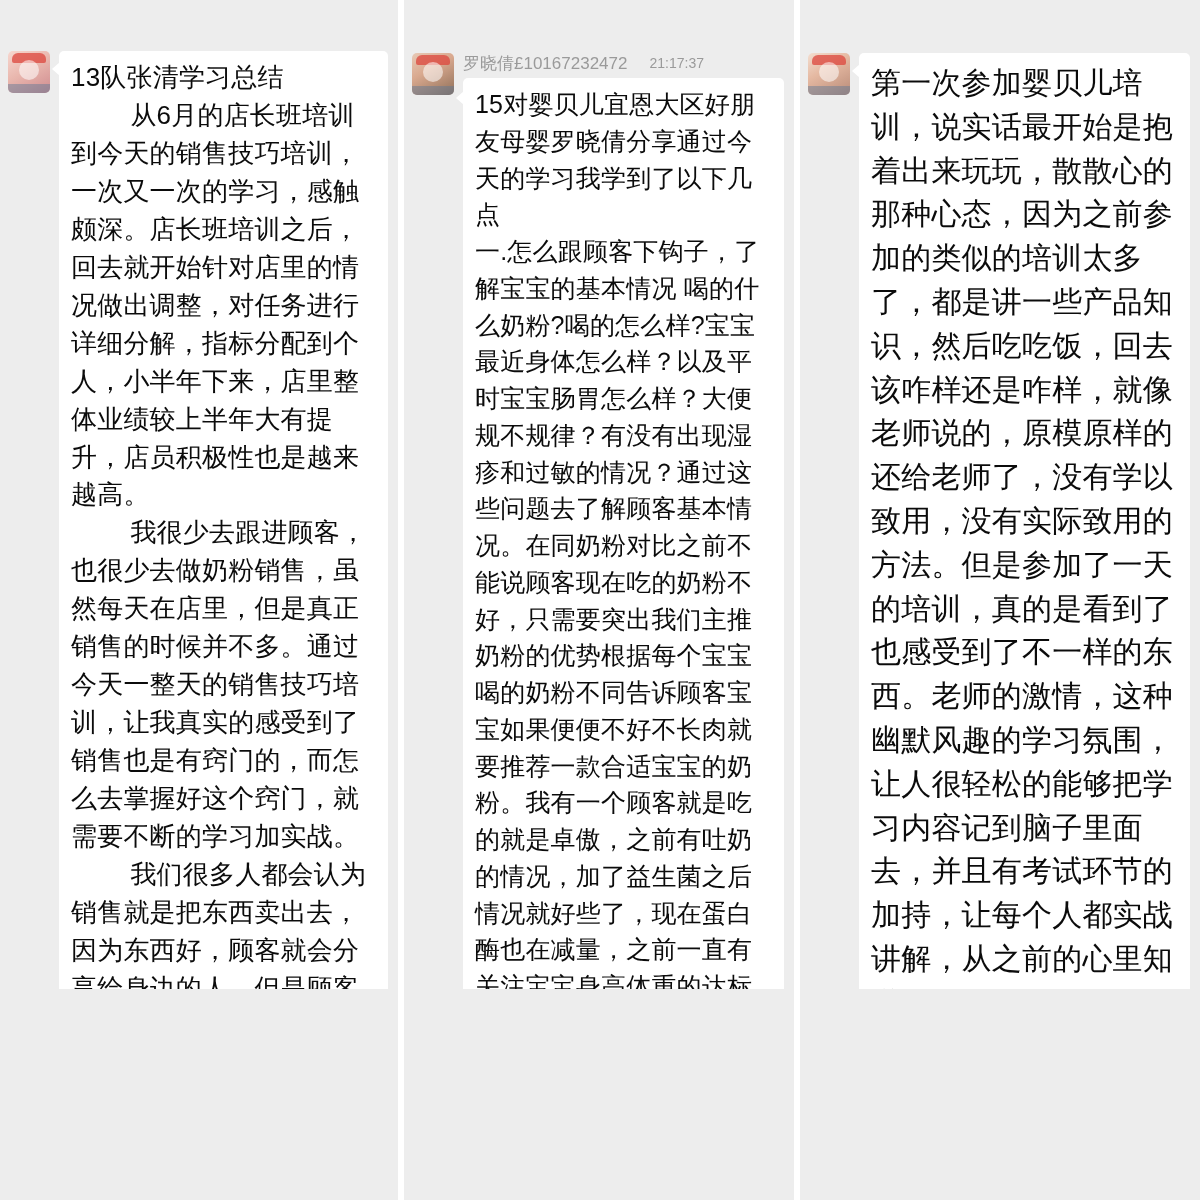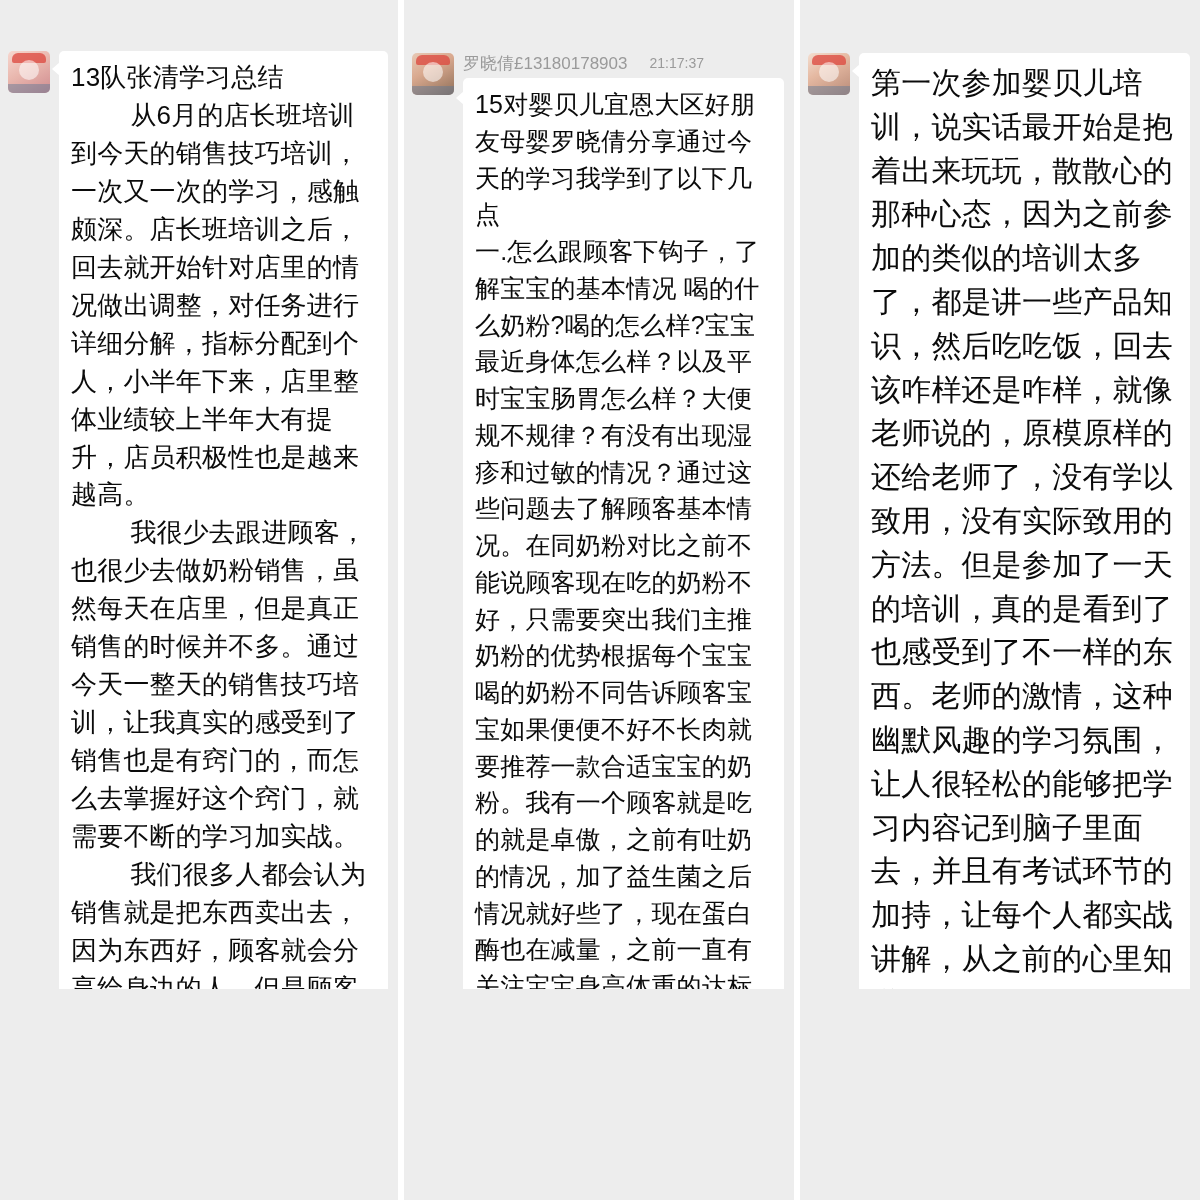--- a/index.html
+++ b/index.html
@@ -168,21 +168,21 @@
 
   <div class="column col-2">
     <div class="msg-row">
       <div class="avatar a2">
         <div class="hat"></div>
         <div class="face"></div>
         <div class="band"></div>
       </div>
       <div class="bubble-wrap">
         <div class="meta">
-          <span class="sender-name">罗晓倩£13180178903</span>
+          <span class="sender-name">罗晓倩£10167232472</span>
           <span class="timestamp">21:17:37</span>
         </div>
         <div class="bubble">15对婴贝儿宜恩大区好朋友母婴罗晓倩分享通过今天的学习我学到了以下几点
 一.怎么跟顾客下钩子，了解宝宝的基本情况 喝的什么奶粉?喝的怎么样?宝宝最近身体怎么样？以及平时宝宝肠胃怎么样？大便规不规律？有没有出现湿疹和过敏的情况？通过这些问题去了解顾客基本情况。在同奶粉对比之前不能说顾客现在吃的奶粉不好，只需要突出我们主推奶粉的优势根据每个宝宝喝的奶粉不同告诉顾客宝宝如果便便不好不长肉就要推荐一款合适宝宝的奶粉。我有一个顾客就是吃的就是卓傲，之前有吐奶的情况，加了益生菌之后情况就好些了，现在蛋白酶也在减量，之前一直有关注宝宝身高体重的达标情况，体重没有涨，这次想跟他换个奶粉，换成卓护有机，双重益生菌双重益生元对宝宝的消化也很好，对大脑和肠道提供充足的营养。这个学习我更加有了底气，知道我</div>
       </div>
     </div>
   </div>
 
   <div class="col-sep"></div>
 

